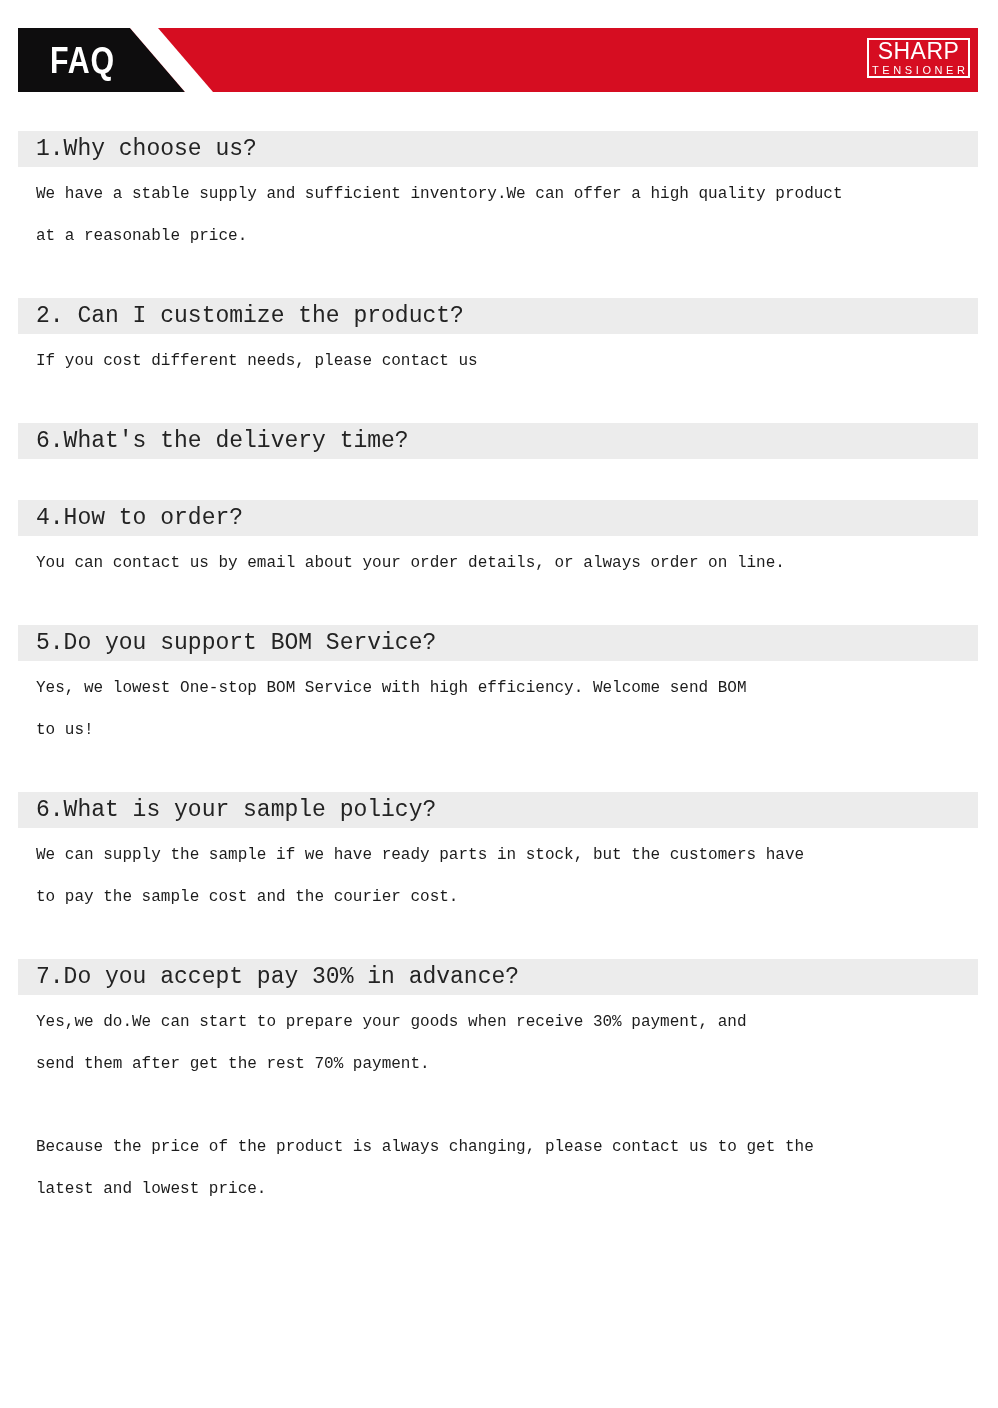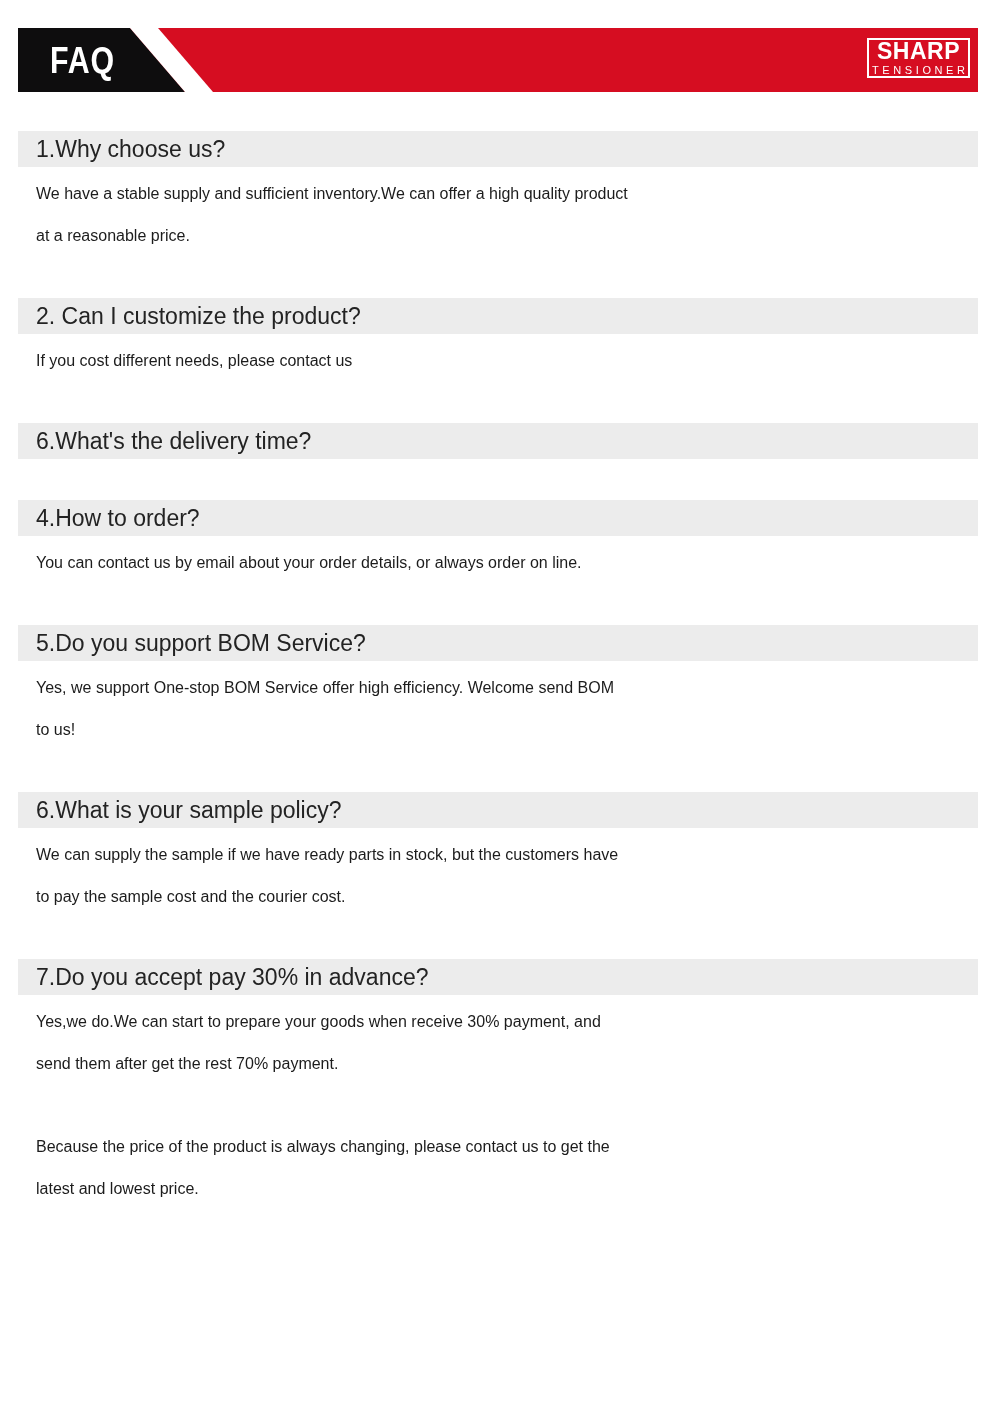--- a/index.html
+++ b/index.html
@@ -60,41 +60,42 @@
     border: 2px solid #ffffff;
     box-sizing: border-box;
     display: flex;
     flex-direction: column;
     align-items: center;
     justify-content: center;
     color: #ffffff;
   }
   .logo-name {
     font-size: 23px;
-    font-weight: 700;
+    font-weight: 400;
     line-height: 1;
     letter-spacing: 0.5px;
   }
   .logo-sub {
     font-size: 11px;
     letter-spacing: 3.6px;
     margin-top: 2px;
     margin-right: -3.6px;
     line-height: 1;
   }
 
   
   .faq-list {
     position: absolute;
     left: 18px;
     top: 131px;
     width: 960px;
   }
   .faq-item {
     margin-bottom: 41px;
+    font-family: Liberation Mono, monospace;
   }
   .faq-q {
     background: #ececec;
     height: 36px;
     line-height: 36px;
     padding-left: 18px;
     font-size: 23px;
     color: #232323;
     white-space: nowrap;
     overflow: hidden;
@@ -139,21 +140,21 @@
     <div class="faq-q">6.What's the delivery time?</div>
   </div>
 
   <div class="faq-item">
     <div class="faq-q">4.How to order?</div>
     <div class="faq-a">You can contact us by email about your order details, or always order on line.</div>
   </div>
 
   <div class="faq-item">
     <div class="faq-q">5.Do you support BOM Service?</div>
-    <div class="faq-a">Yes, we support One-stop BOM Service offer high efficiency. Welcome send BOM
+    <div class="faq-a">Yes, we lowest One-stop BOM Service with high efficiency. Welcome send BOM
 to us!</div>
   </div>
 
   <div class="faq-item">
     <div class="faq-q">6.What is your sample policy?</div>
     <div class="faq-a">We can supply the sample if we have ready parts in stock, but the customers have
 to pay the sample cost and the courier cost.</div>
   </div>
 
   <div class="faq-item">

